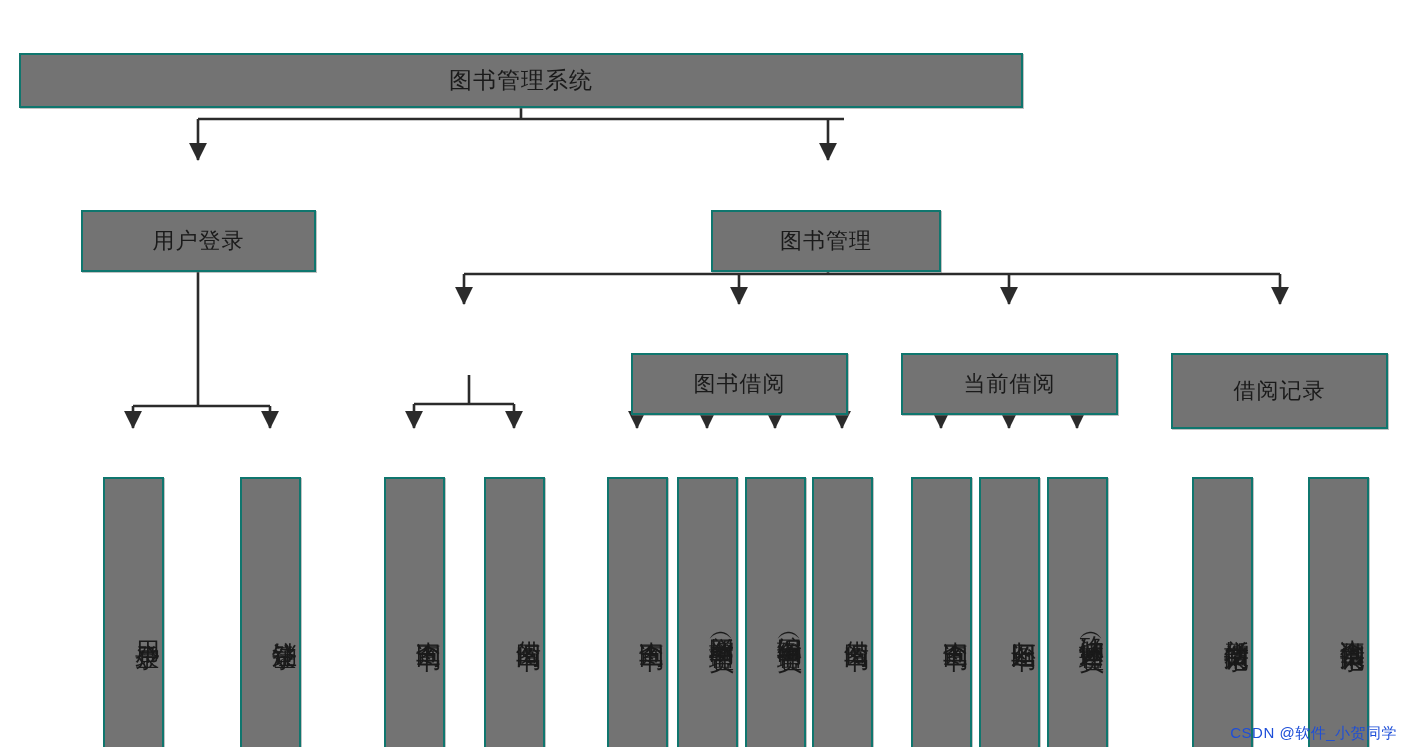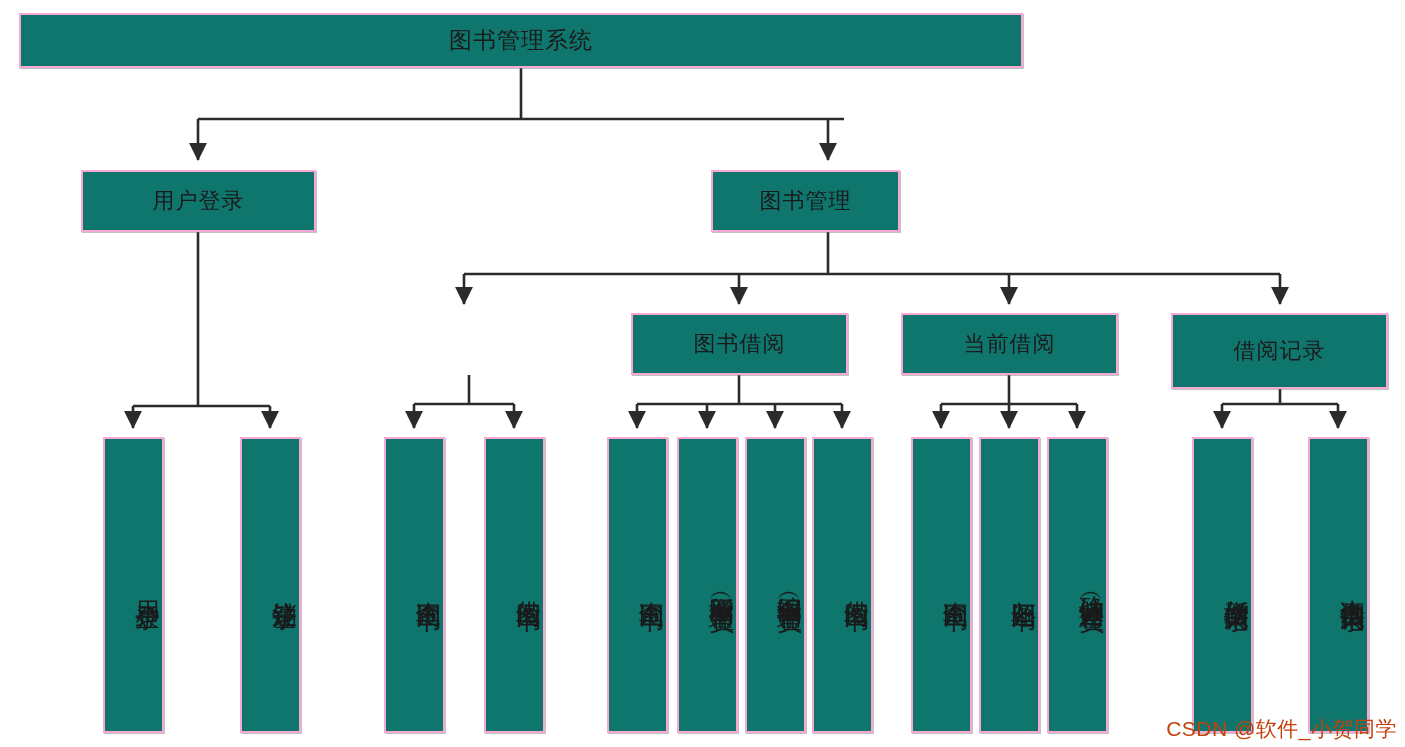--- a/index.html
+++ b/index.html
@@ -22,27 +22,28 @@
     position: absolute;
     left: 0;
     top: 0;
     width: 1405px;
     height: 747px;
     pointer-events: none;
   }
   .node {
     position: absolute;
     box-sizing: border-box;
-    border: 2px solid #f9a8d4;
-    background: #0f766e;
+    border: 2px solid #0f766e;
+    background: #737373;
     display: flex;
     align-items: center;
     justify-content: center;
     color: #1a1a1a;
     box-shadow: 1px 1px 0 rgba(120,120,120,0.45);
+    margin-top: 40px;
   }
   .node.h {
     font-size: 22px;
     letter-spacing: 1px;
     line-height: 1.2;
     white-space: nowrap;
   }
   .node.root {
     font-size: 23px;
   }
@@ -57,22 +58,22 @@
     justify-content: center;
   }
   .node.leaf > .lbl {
     writing-mode: vertical-rl;
     text-orientation: upright;
   }
   .watermark {
     position: absolute;
     right: 8px;
     bottom: 4px;
-    font-size: 21px;
-    color: #c2410c;
+    font-size: 15px;
+    color: #1d4ed8;
     white-space: nowrap;
     letter-spacing: 0.5px;
   }
 </style>
 </head>
 <body>
 
 <div id="canvas">
 
   <svg id="edges" viewBox="0 0 1405 747" xmlns="http://www.w3.org/2000/svg">
@@ -125,21 +126,21 @@
     </g>
   </svg>
 
   <div class="node h root" style="left:19px; top:13px; width:1004px; height:55px;">
     <span class="lbl">图书管理系统</span>
   </div>
 
   <div class="node h" style="left:81px; top:170px; width:235px; height:62px;">
     <span class="lbl">用户登录</span>
   </div>
-  <div class="node h" style="left:711px; top:170px; width:189px; height:62px;">
+  <div class="node h" style="left:711px; top:170px; width:230px; height:62px;">
     <span class="lbl">图书管理</span>
   </div>
 
   <div class="node h" style="left:631px; top:313px; width:217px; height:62px;">
     <span class="lbl">图书借阅</span>
   </div>
   <div class="node h" style="left:901px; top:313px; width:217px; height:62px;">
     <span class="lbl">当前借阅</span>
   </div>
   <div class="node h" style="left:1171px; top:313px; width:217px; height:76px;">

